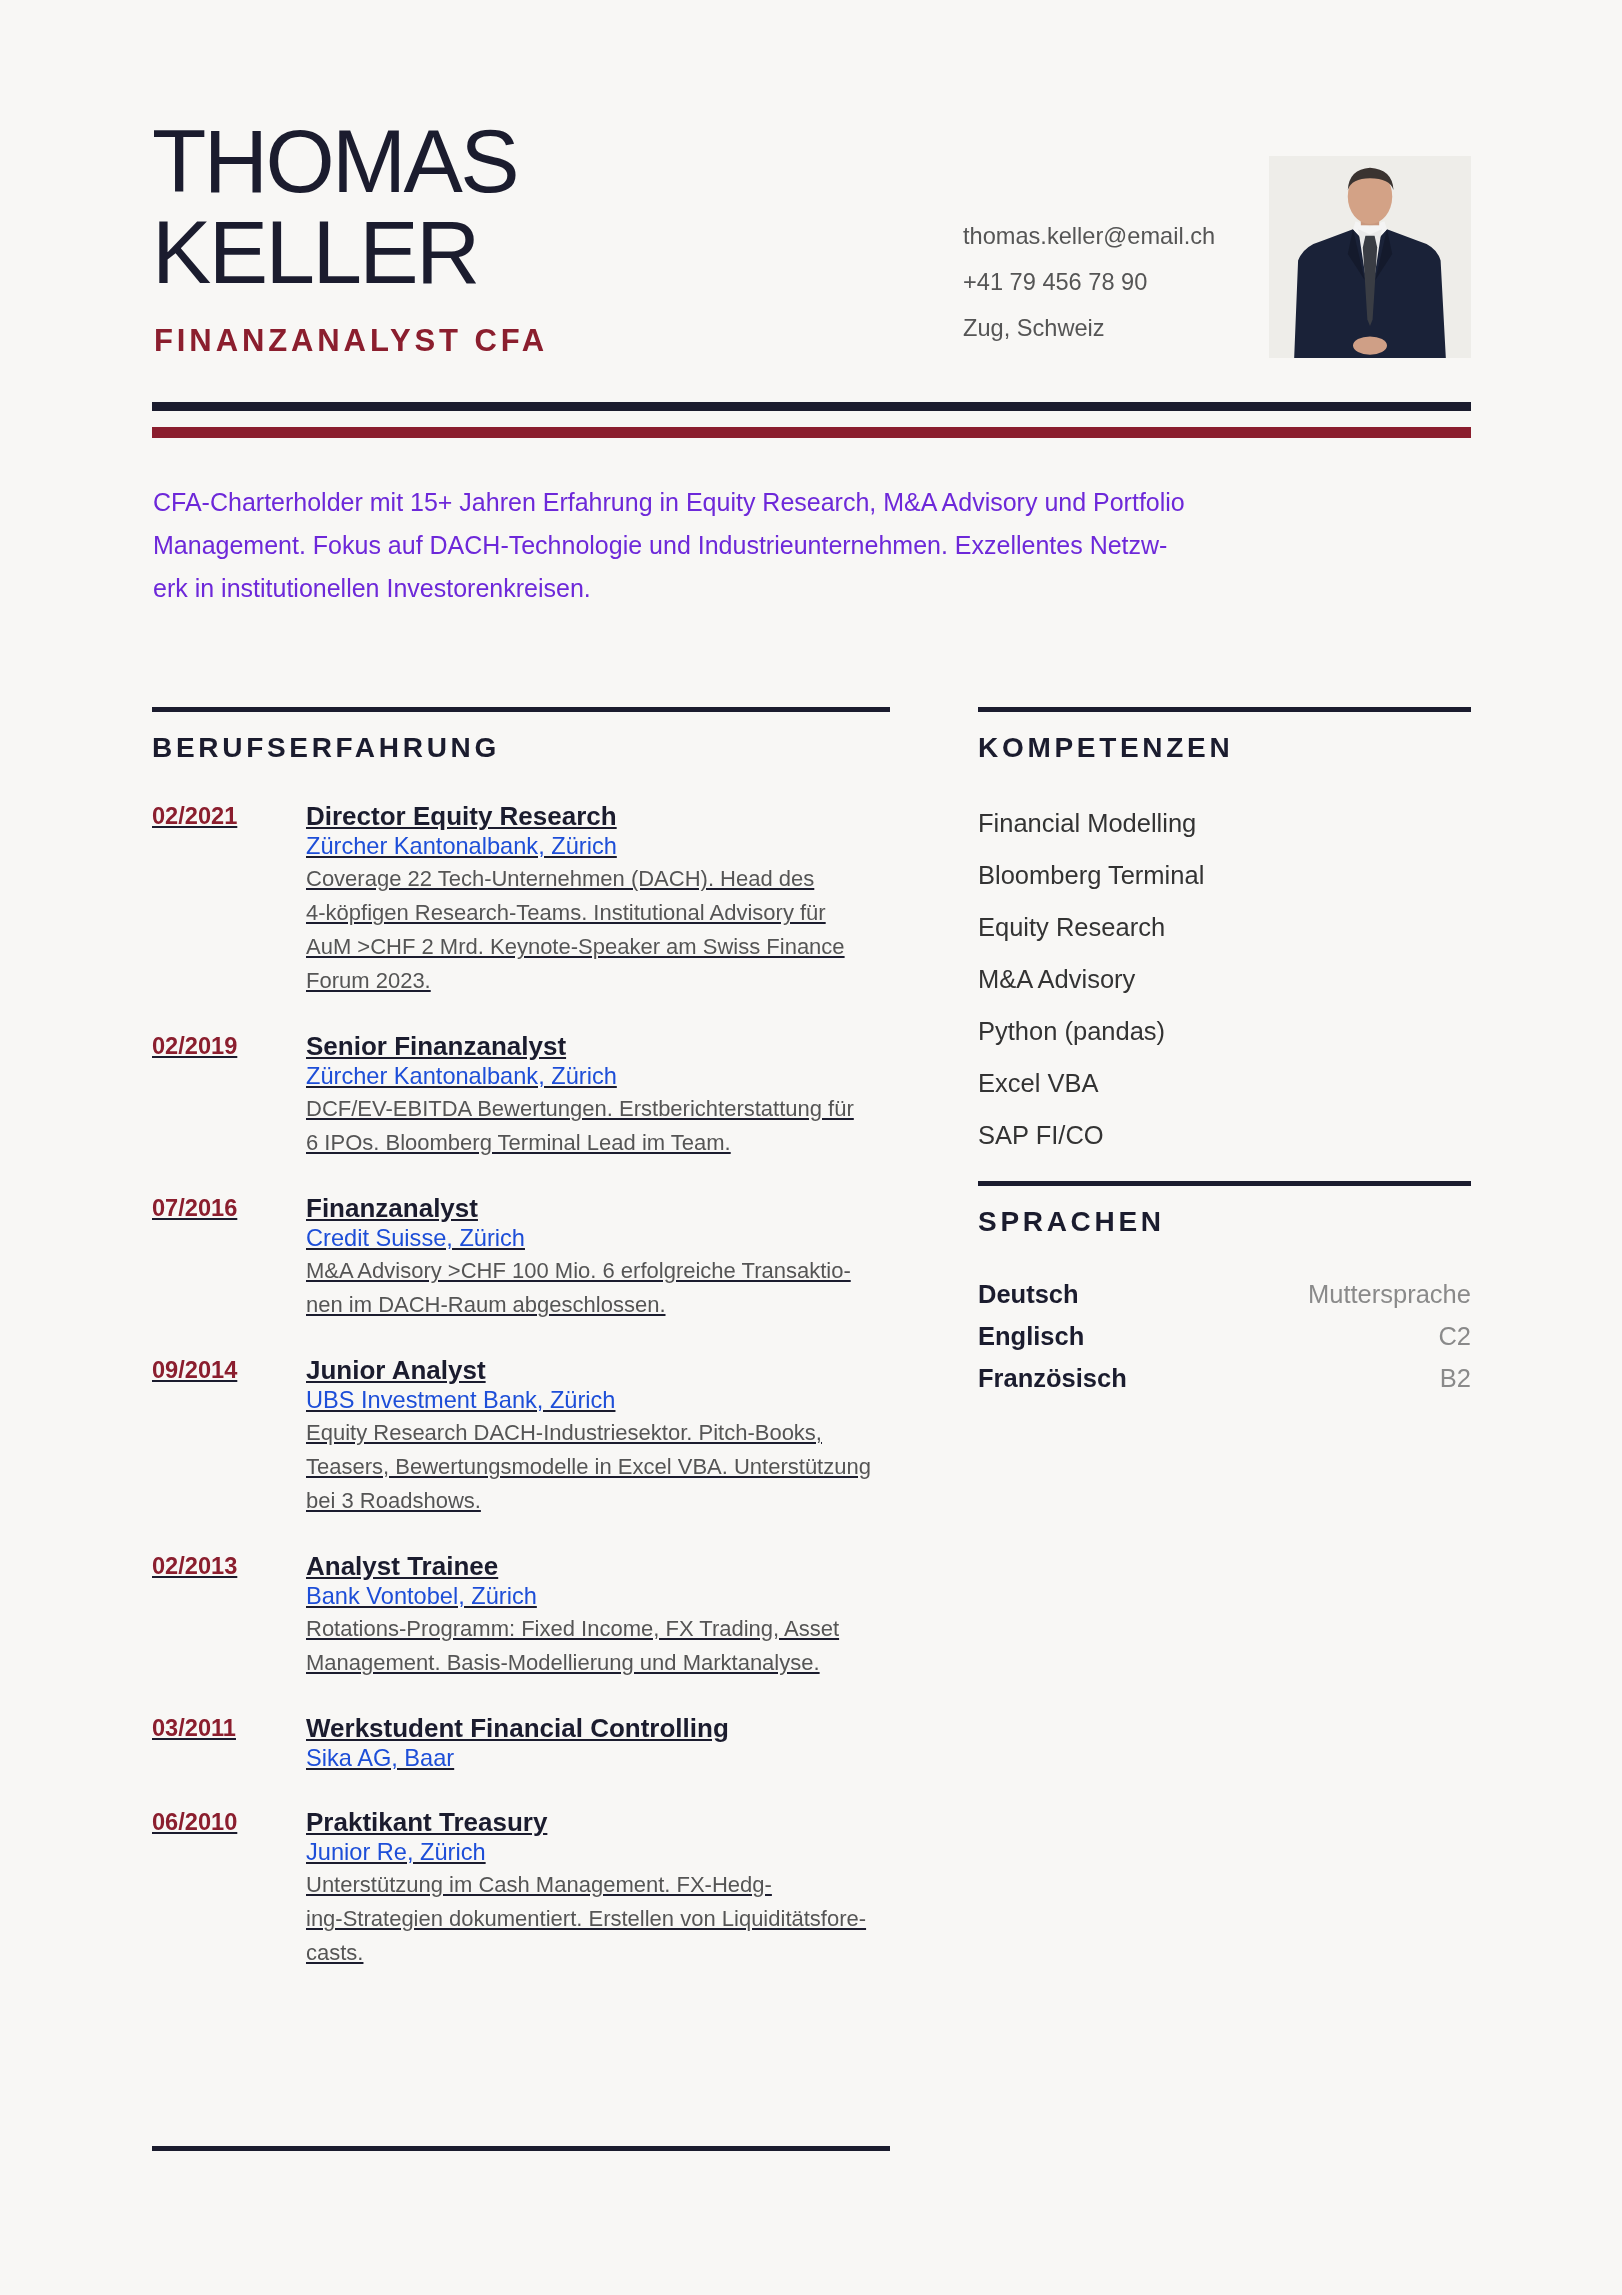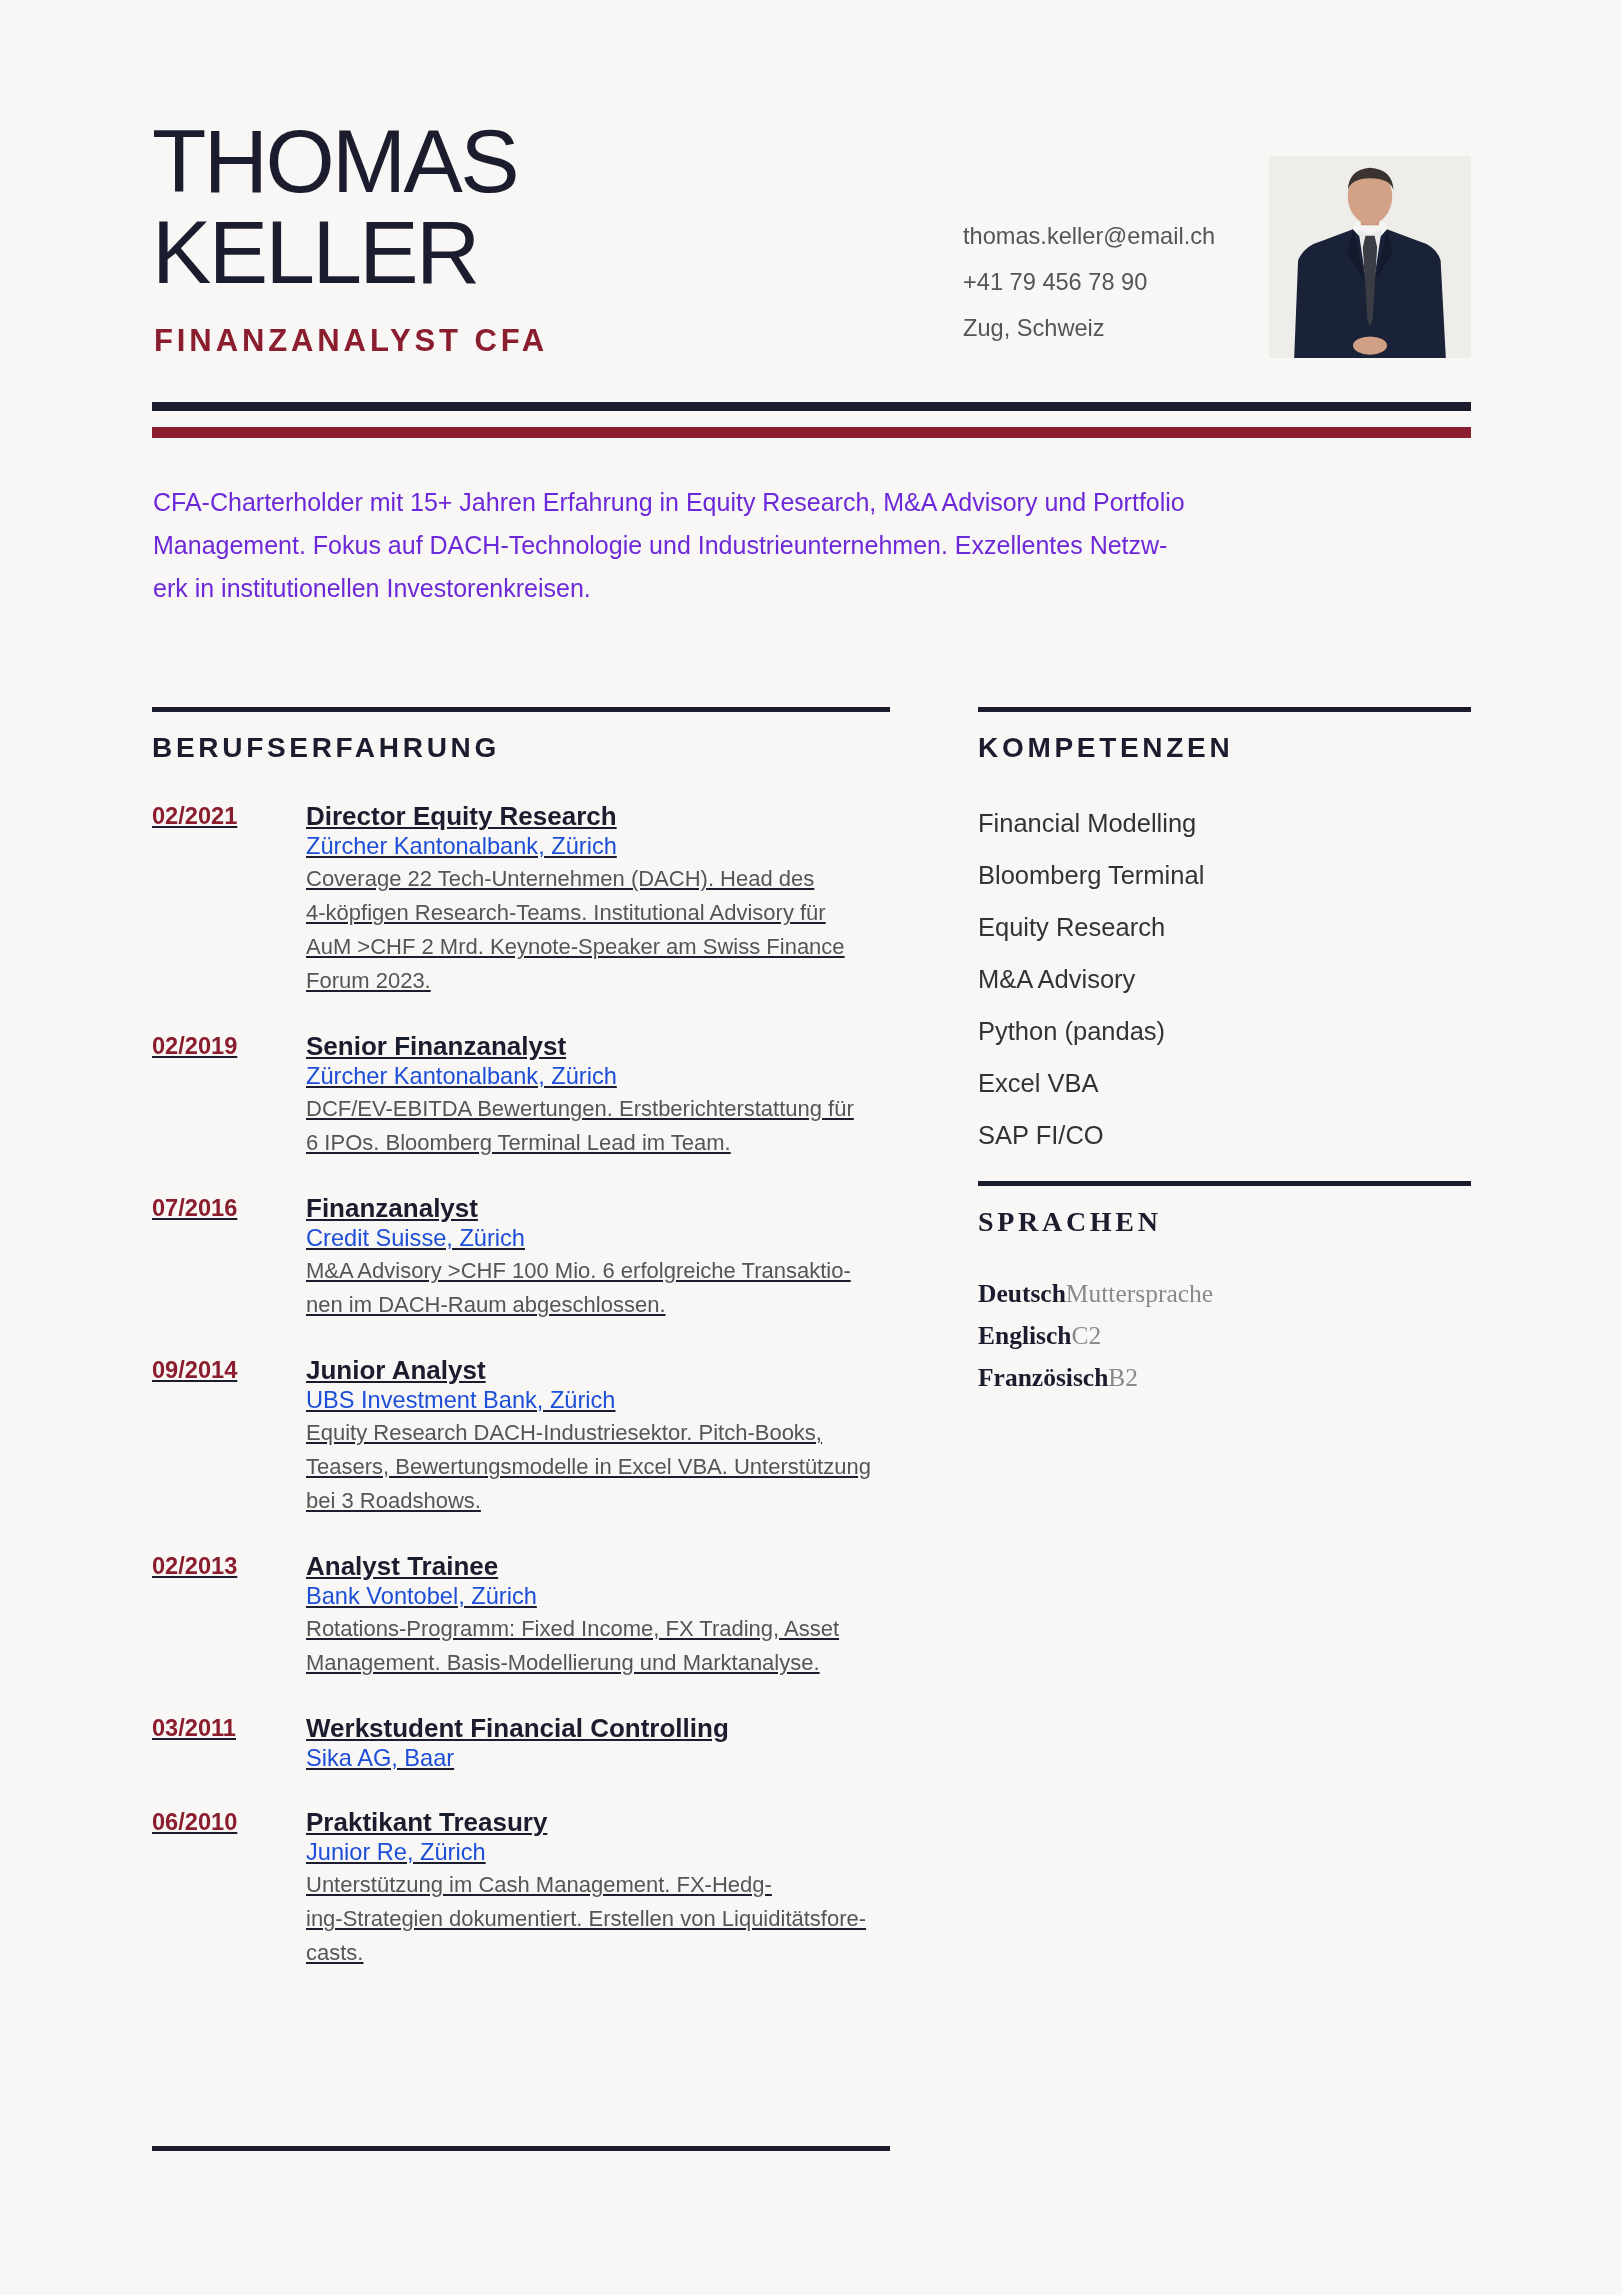--- a/index.html
+++ b/index.html
@@ -62,23 +62,23 @@
   .entry .company { font-size: 23.6px; line-height: 31px; color: #1d4ed8; }
   .entry .desc div { font-size: 22px; line-height: 34px; color: #555555; white-space: nowrap; }
   .exp-bottom-rule { left: 152px; top: 2146px; width: 738px; height: 5.2px; background: #1b1c2e; }
 
   
   .right { left: 978px; top: 707px; width: 493px; }
   .right .sec-rule { width: 493px; }
   .right .sec-title { margin-top: 19px; }
   .skills { margin-top: 33px; }
   .skills div { font-size: 25.5px; line-height: 52px; height: 52px; color: #333333; }
-  .langs-block { margin-top: 19.6px; font-family: Liberation Serif, serif; }
+  .langs-block { margin-top: 19.6px; }
   .langs { margin-top: 39px; }
-  .lang-row { display: flex; justify-content: flex-start; height: 42px; line-height: 34px; }
+  .lang-row { display: flex; justify-content: space-between; height: 42px; line-height: 34px; }
   .lang-row .lname { font-weight: 700; font-size: 25.5px; color: #1b1c2e; }
   .lang-row .lvl { font-size: 25.5px; color: #8a8a8a; }
 </style>
 </head>
 <body>
 
 <div class="abs name">
   <span>THOMAS</span>
   <span>KELLER</span>
 </div>

